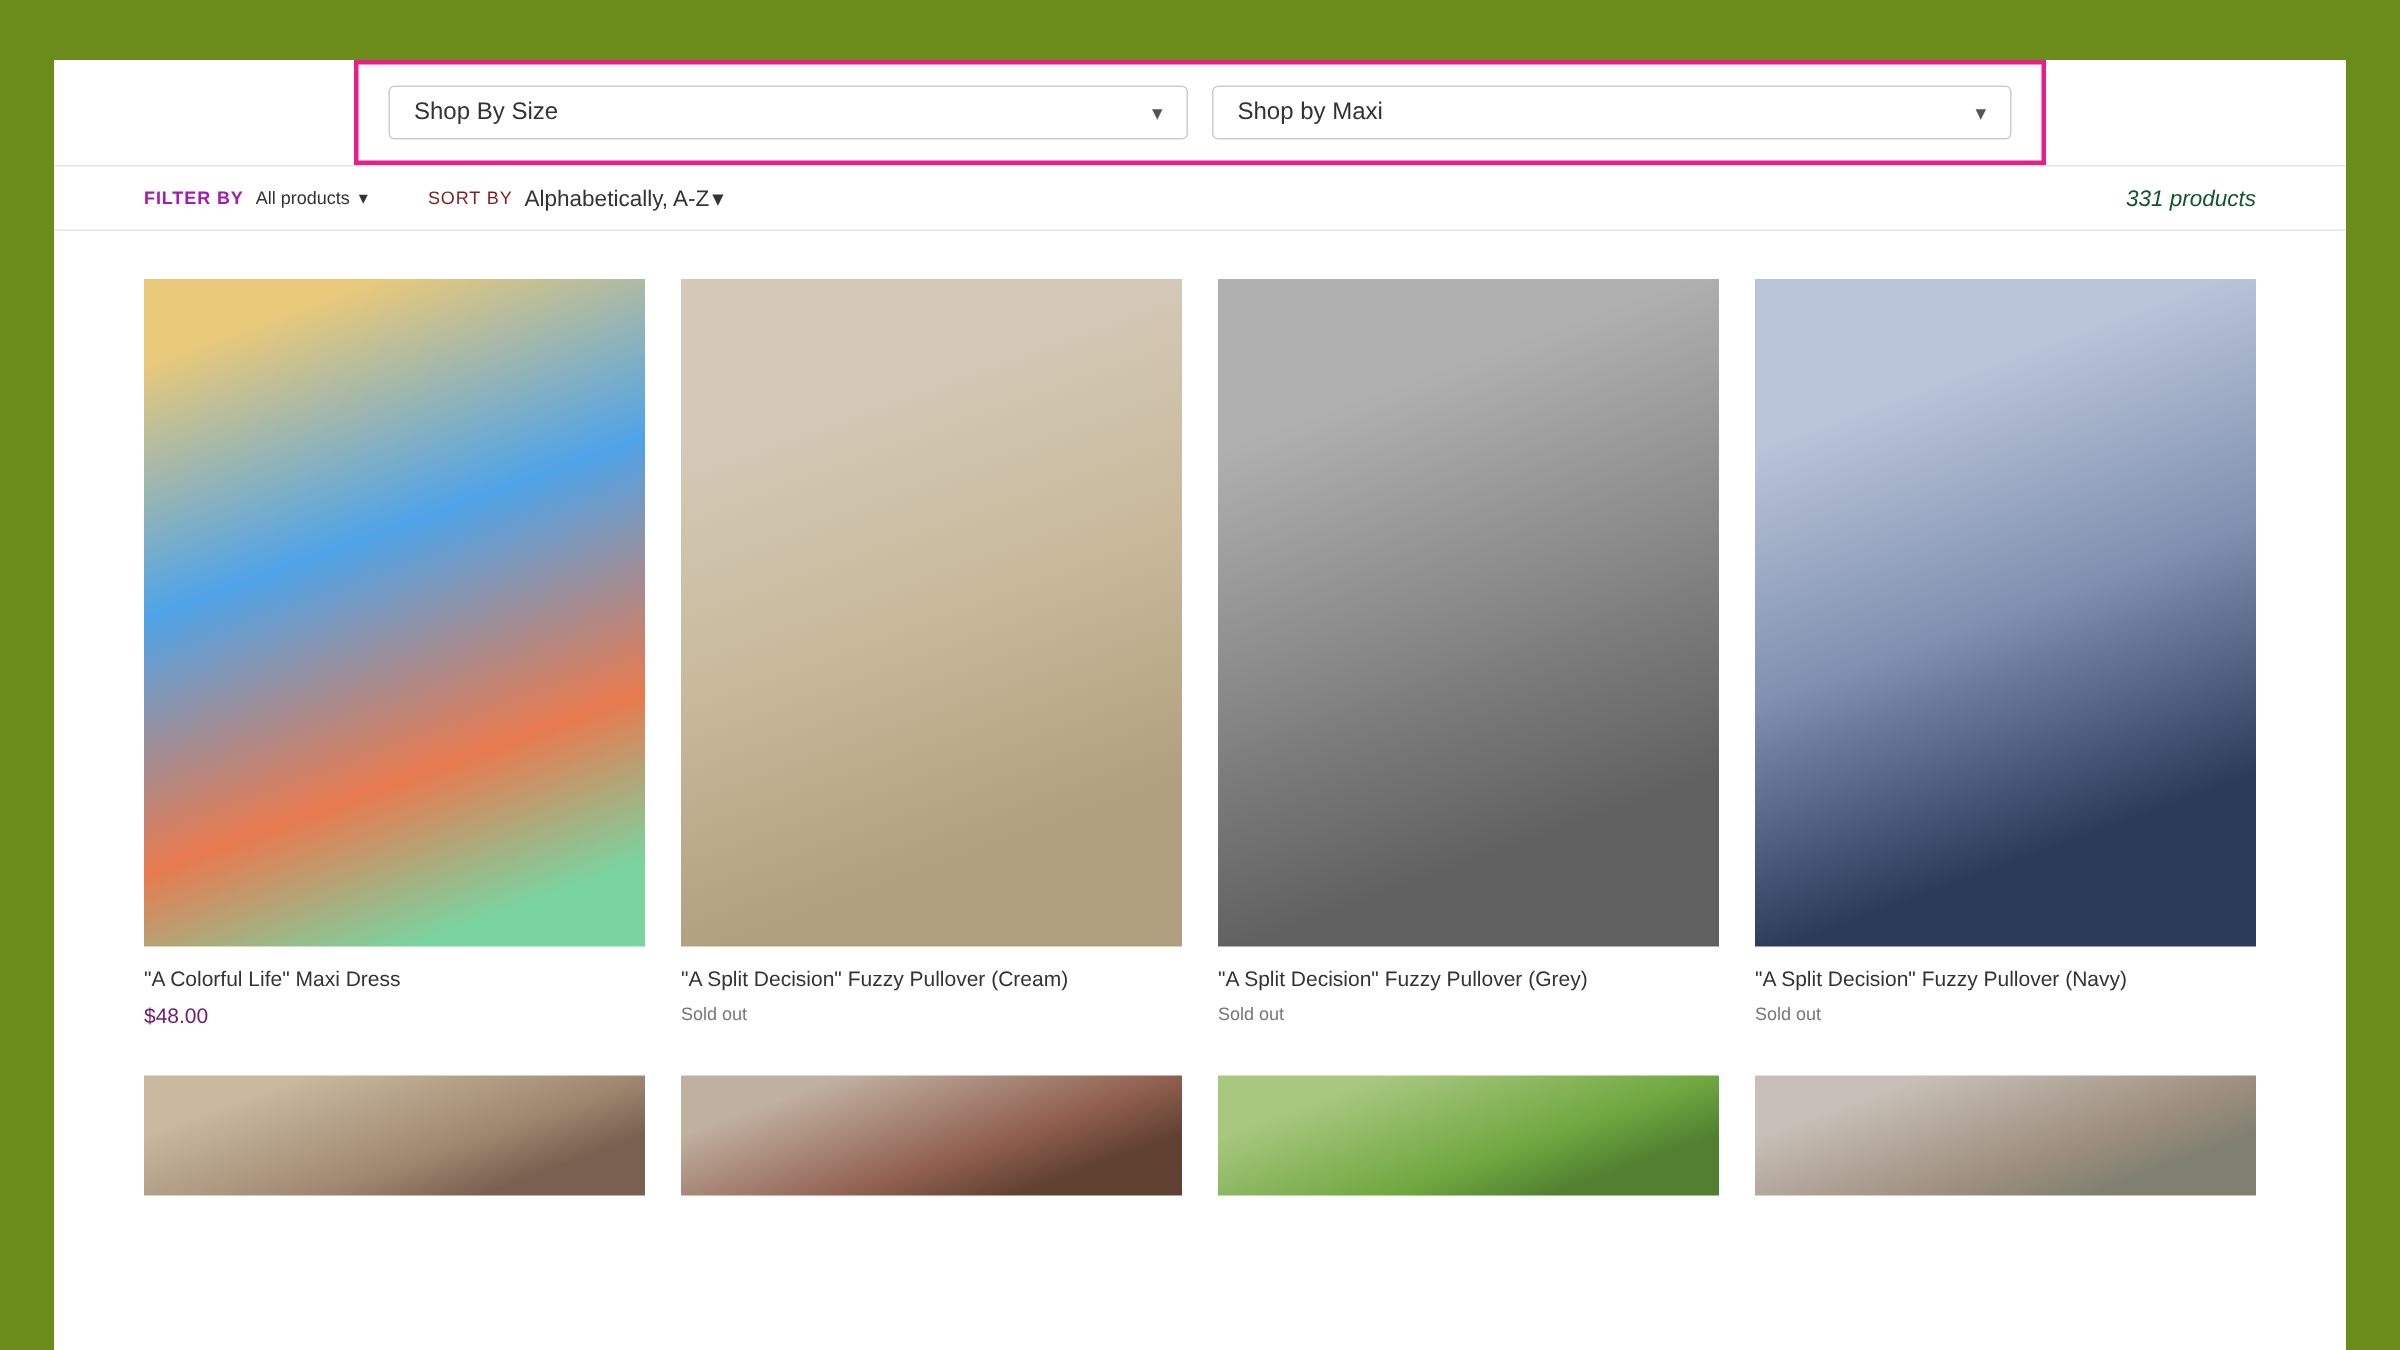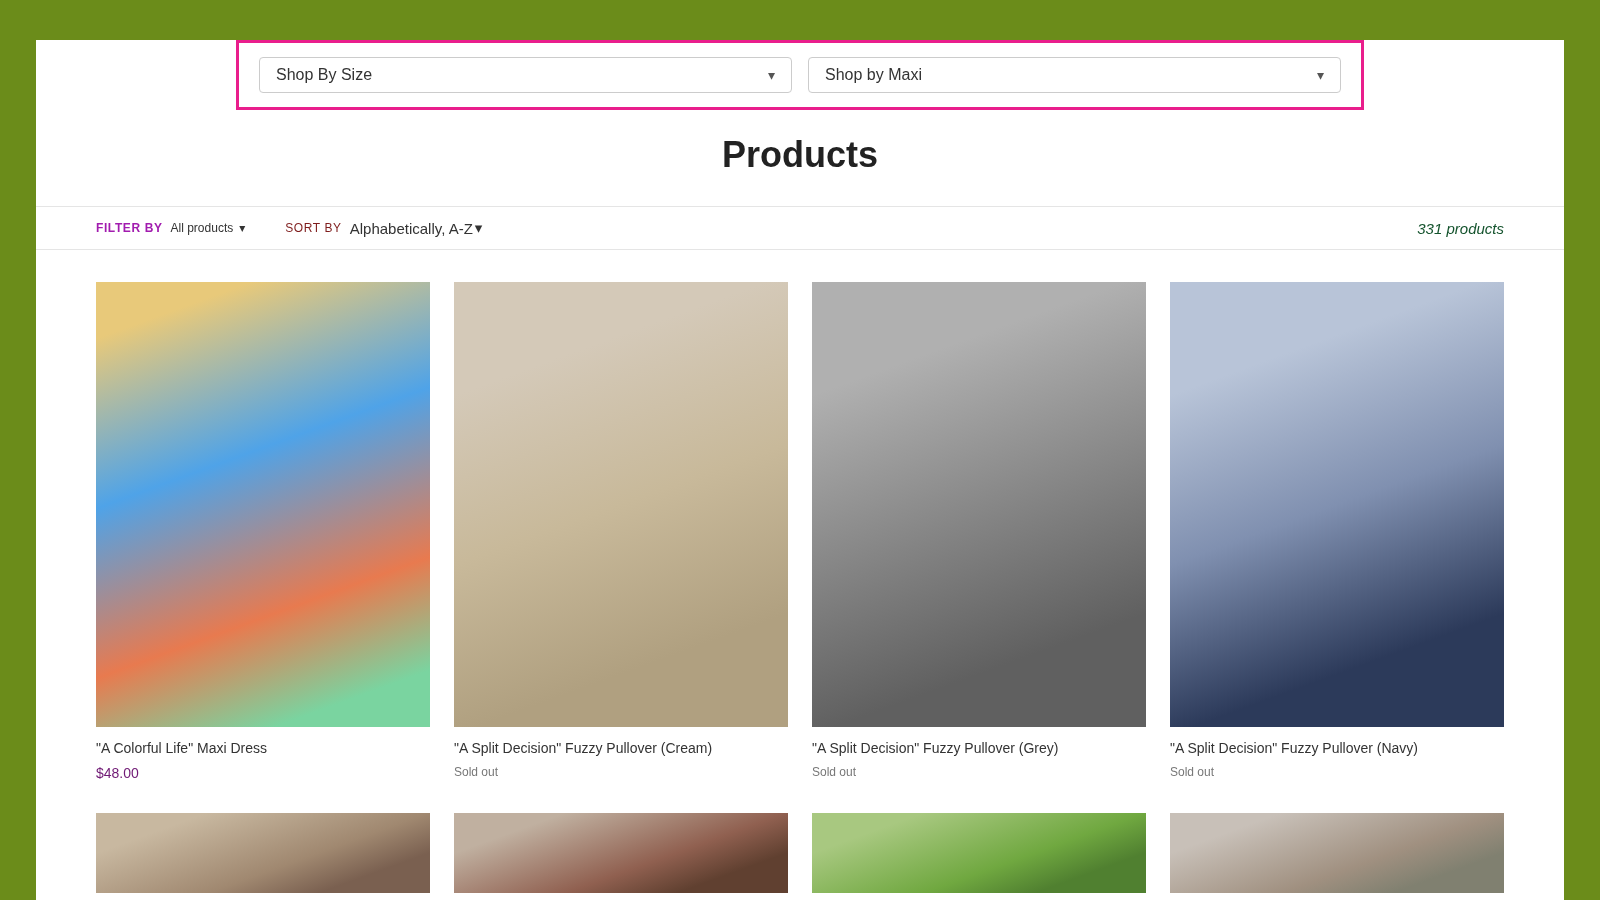--- a/index.html
+++ b/index.html
@@ -183,21 +183,20 @@
     <div class="filter-select">
       <span>Shop By Size</span>
       <span class="chevron">▾</span>
     </div>
     <div class="filter-select">
       <span>Shop by Maxi</span>
       <span class="chevron">▾</span>
     </div>
   </div>
 
-  <h1 class="page-title">Products</h1>
 
   <div class="sort-row">
     <span class="filter-label">FILTER BY</span>
     <div class="filter-dropdown">
       <span>All products</span>
       <span>▾</span>
     </div>
     <span class="sort-label">SORT BY</span>
     <div class="sort-dropdown">
       <span>Alphabetically, A-Z</span>

